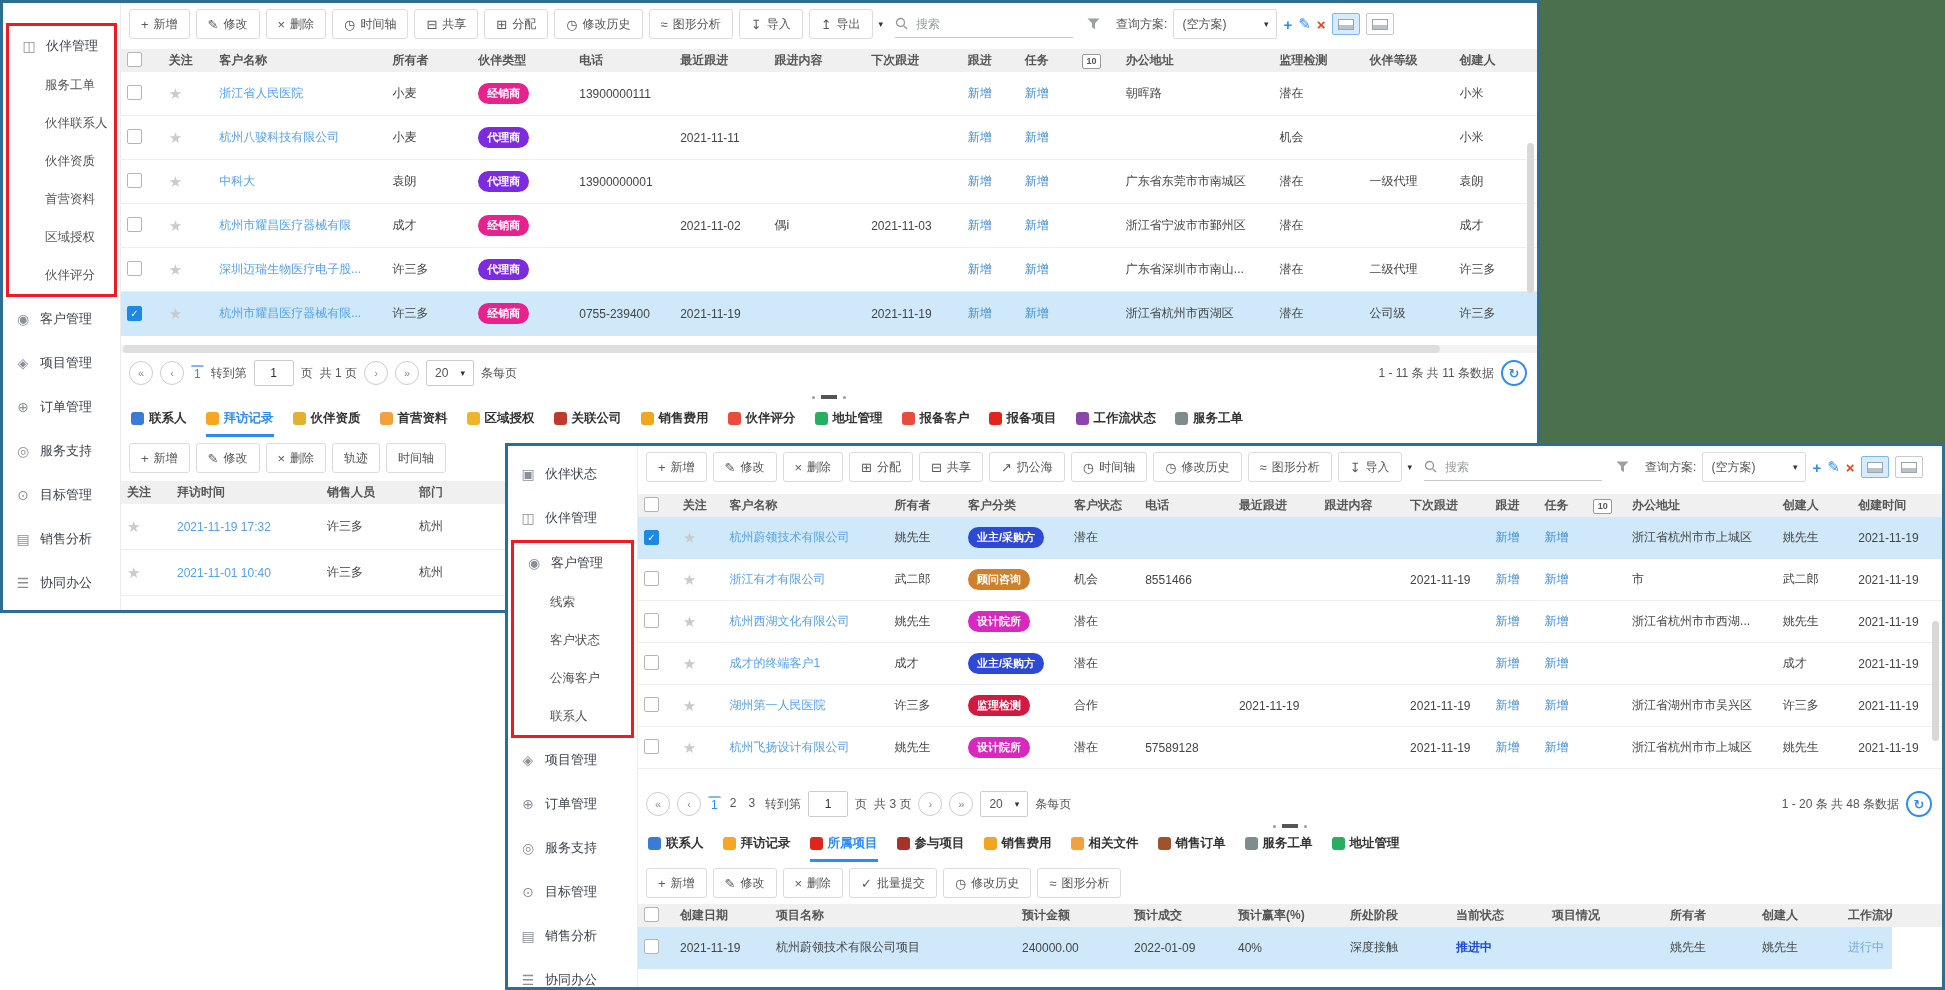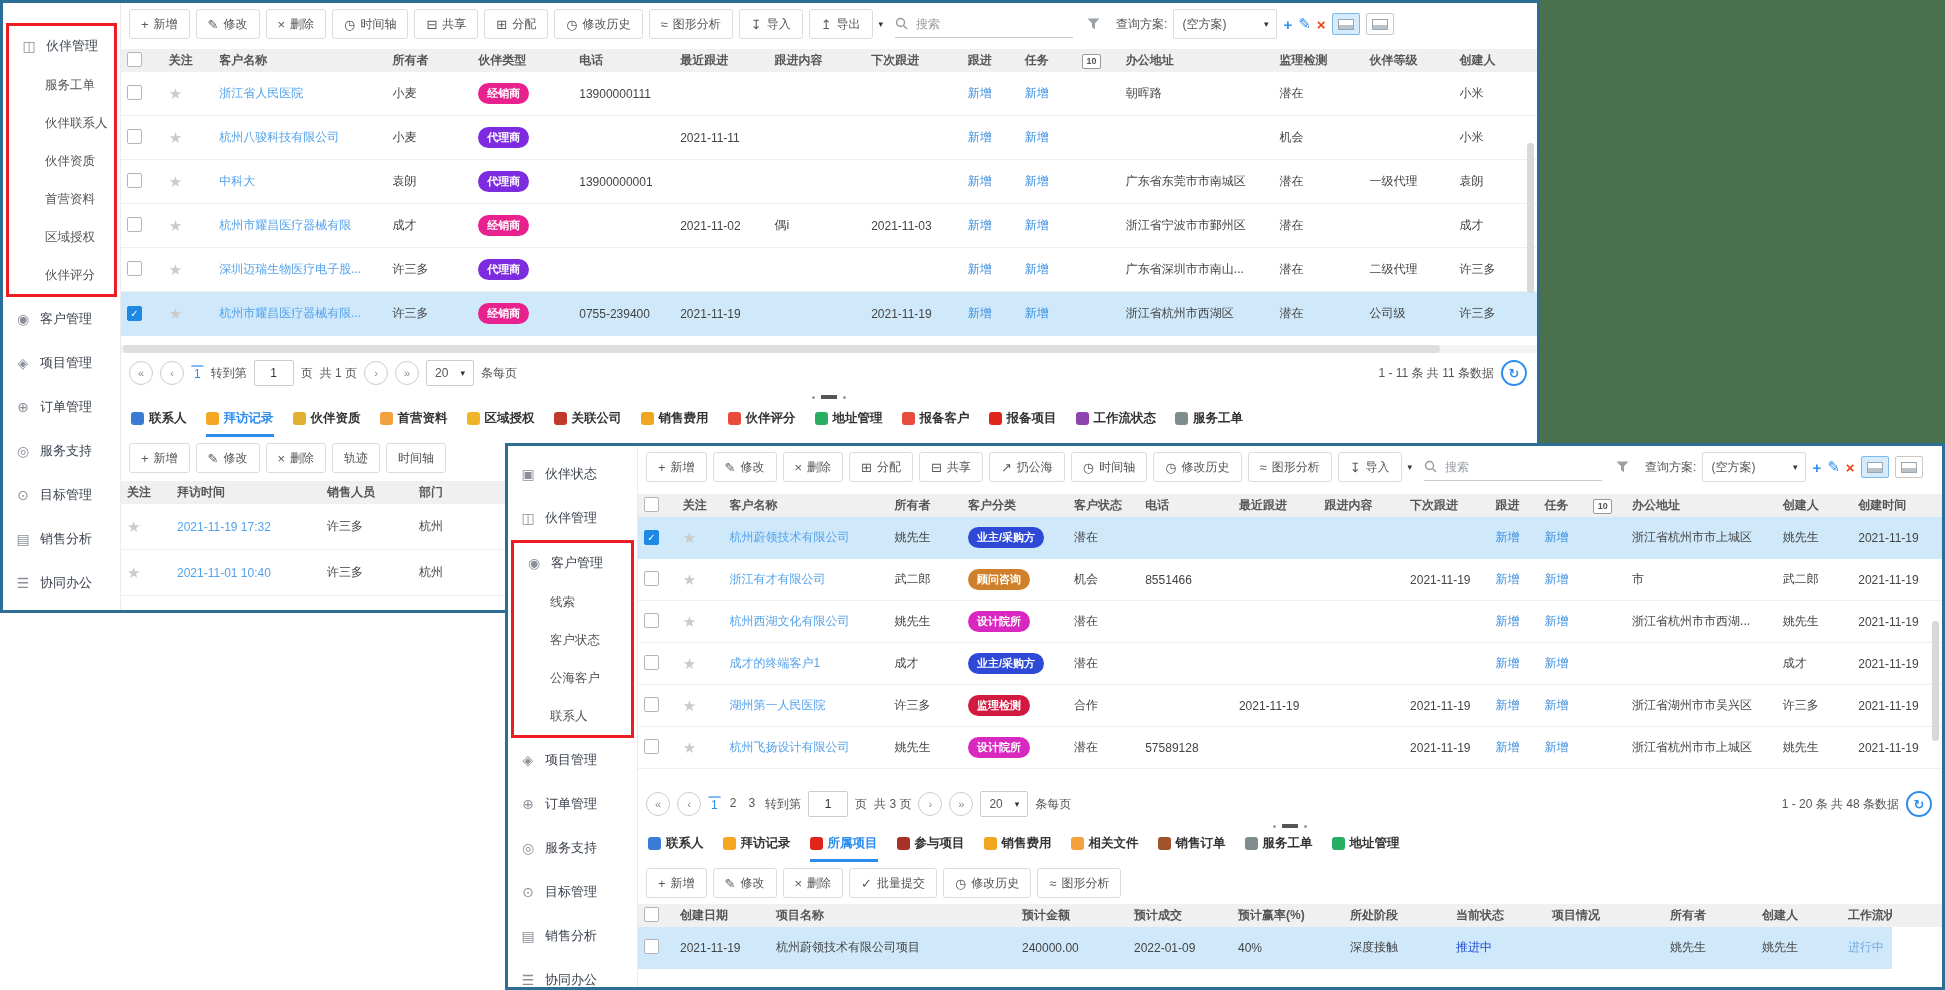--- a/index.html
+++ b/index.html
@@ -61,21 +61,21 @@
   .pginfo{color:#555;}
   .refresh{width:22px;height:22px;border:2px solid #2d8cf0;border-radius:50%;color:#2d8cf0;display:inline-flex;align-items:center;justify-content:center;font-size:13px;font-weight:bold;cursor:pointer;}
   .handle-wrap{position:absolute;left:0;right:0;display:flex;justify-content:center;}
   .handle{display:inline-flex;align-items:center;gap:6px;cursor:row-resize;}
   .handle i{width:3px;height:3px;background:#9a9a9a;border-radius:50%;}
   .handle b{width:16px;height:4px;background:#555;}
   .tabs{position:absolute;left:10px;right:0;display:flex;align-items:flex-end;gap:19px;}
   .tab{display:inline-flex;align-items:center;gap:5px;font-size:12.5px;font-weight:bold;color:#333;padding-bottom:7px;cursor:pointer;border-bottom:3px solid transparent;white-space:nowrap;}
   .tab.active{color:#2d8cf0;border-bottom-color:#2d8cf0;}
   .tab-ico{width:13px;height:13px;border-radius:3px;display:inline-block;}
-  .state-strong{color:#1a49d8;font-weight:normal;}
+  .state-strong{color:#1a49d8;font-weight:bold;}
   .state-light{color:#74a9e0;}
   .fico{display:inline-flex;}
 </style>
 </head>
 <body>
 
 <div class="canvas">
   <div class="green"></div>
 
   <section class="win win1">

